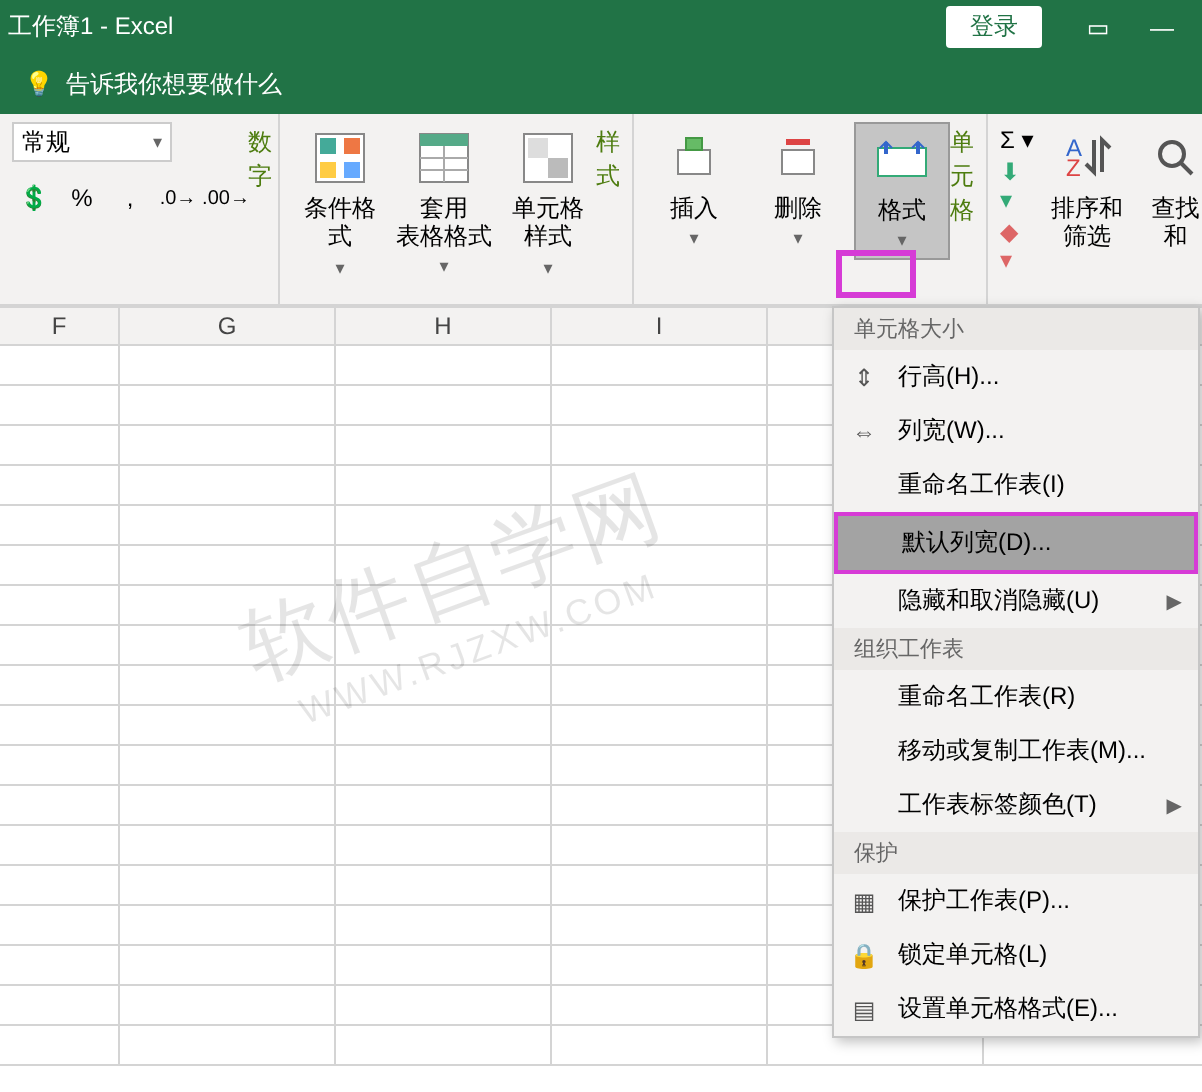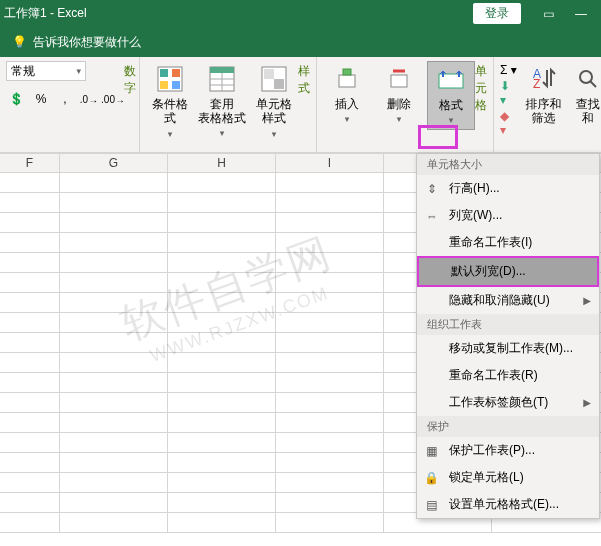--- a/index.html
+++ b/index.html
@@ -359,24 +359,24 @@
     </div>
   <div class="menu-item hl">
       <span>默认列宽(D)...</span>
     </div>
   <div class="menu-item">
       <span>隐藏和取消隐藏(U)</span>
       <span class="sub">▶</span>
     </div>
   <div class="menu-hdr">组织工作表</div>
   <div class="menu-item">
+      <span>重命名工作表(R)</span>
+    </div>
+  <div class="menu-item">
       <span>移动或复制工作表(M)...</span>
-    </div>
-  <div class="menu-item">
-      <span>重命名工作表(R)</span>
     </div>
   <div class="menu-item">
       <span>工作表标签颜色(T)</span>
       <span class="sub">▶</span>
     </div>
   <div class="menu-hdr">保护</div>
   <div class="menu-item">
       <span class="mi-icon">▦</span>
       <span>保护工作表(P)...</span>
     </div>

